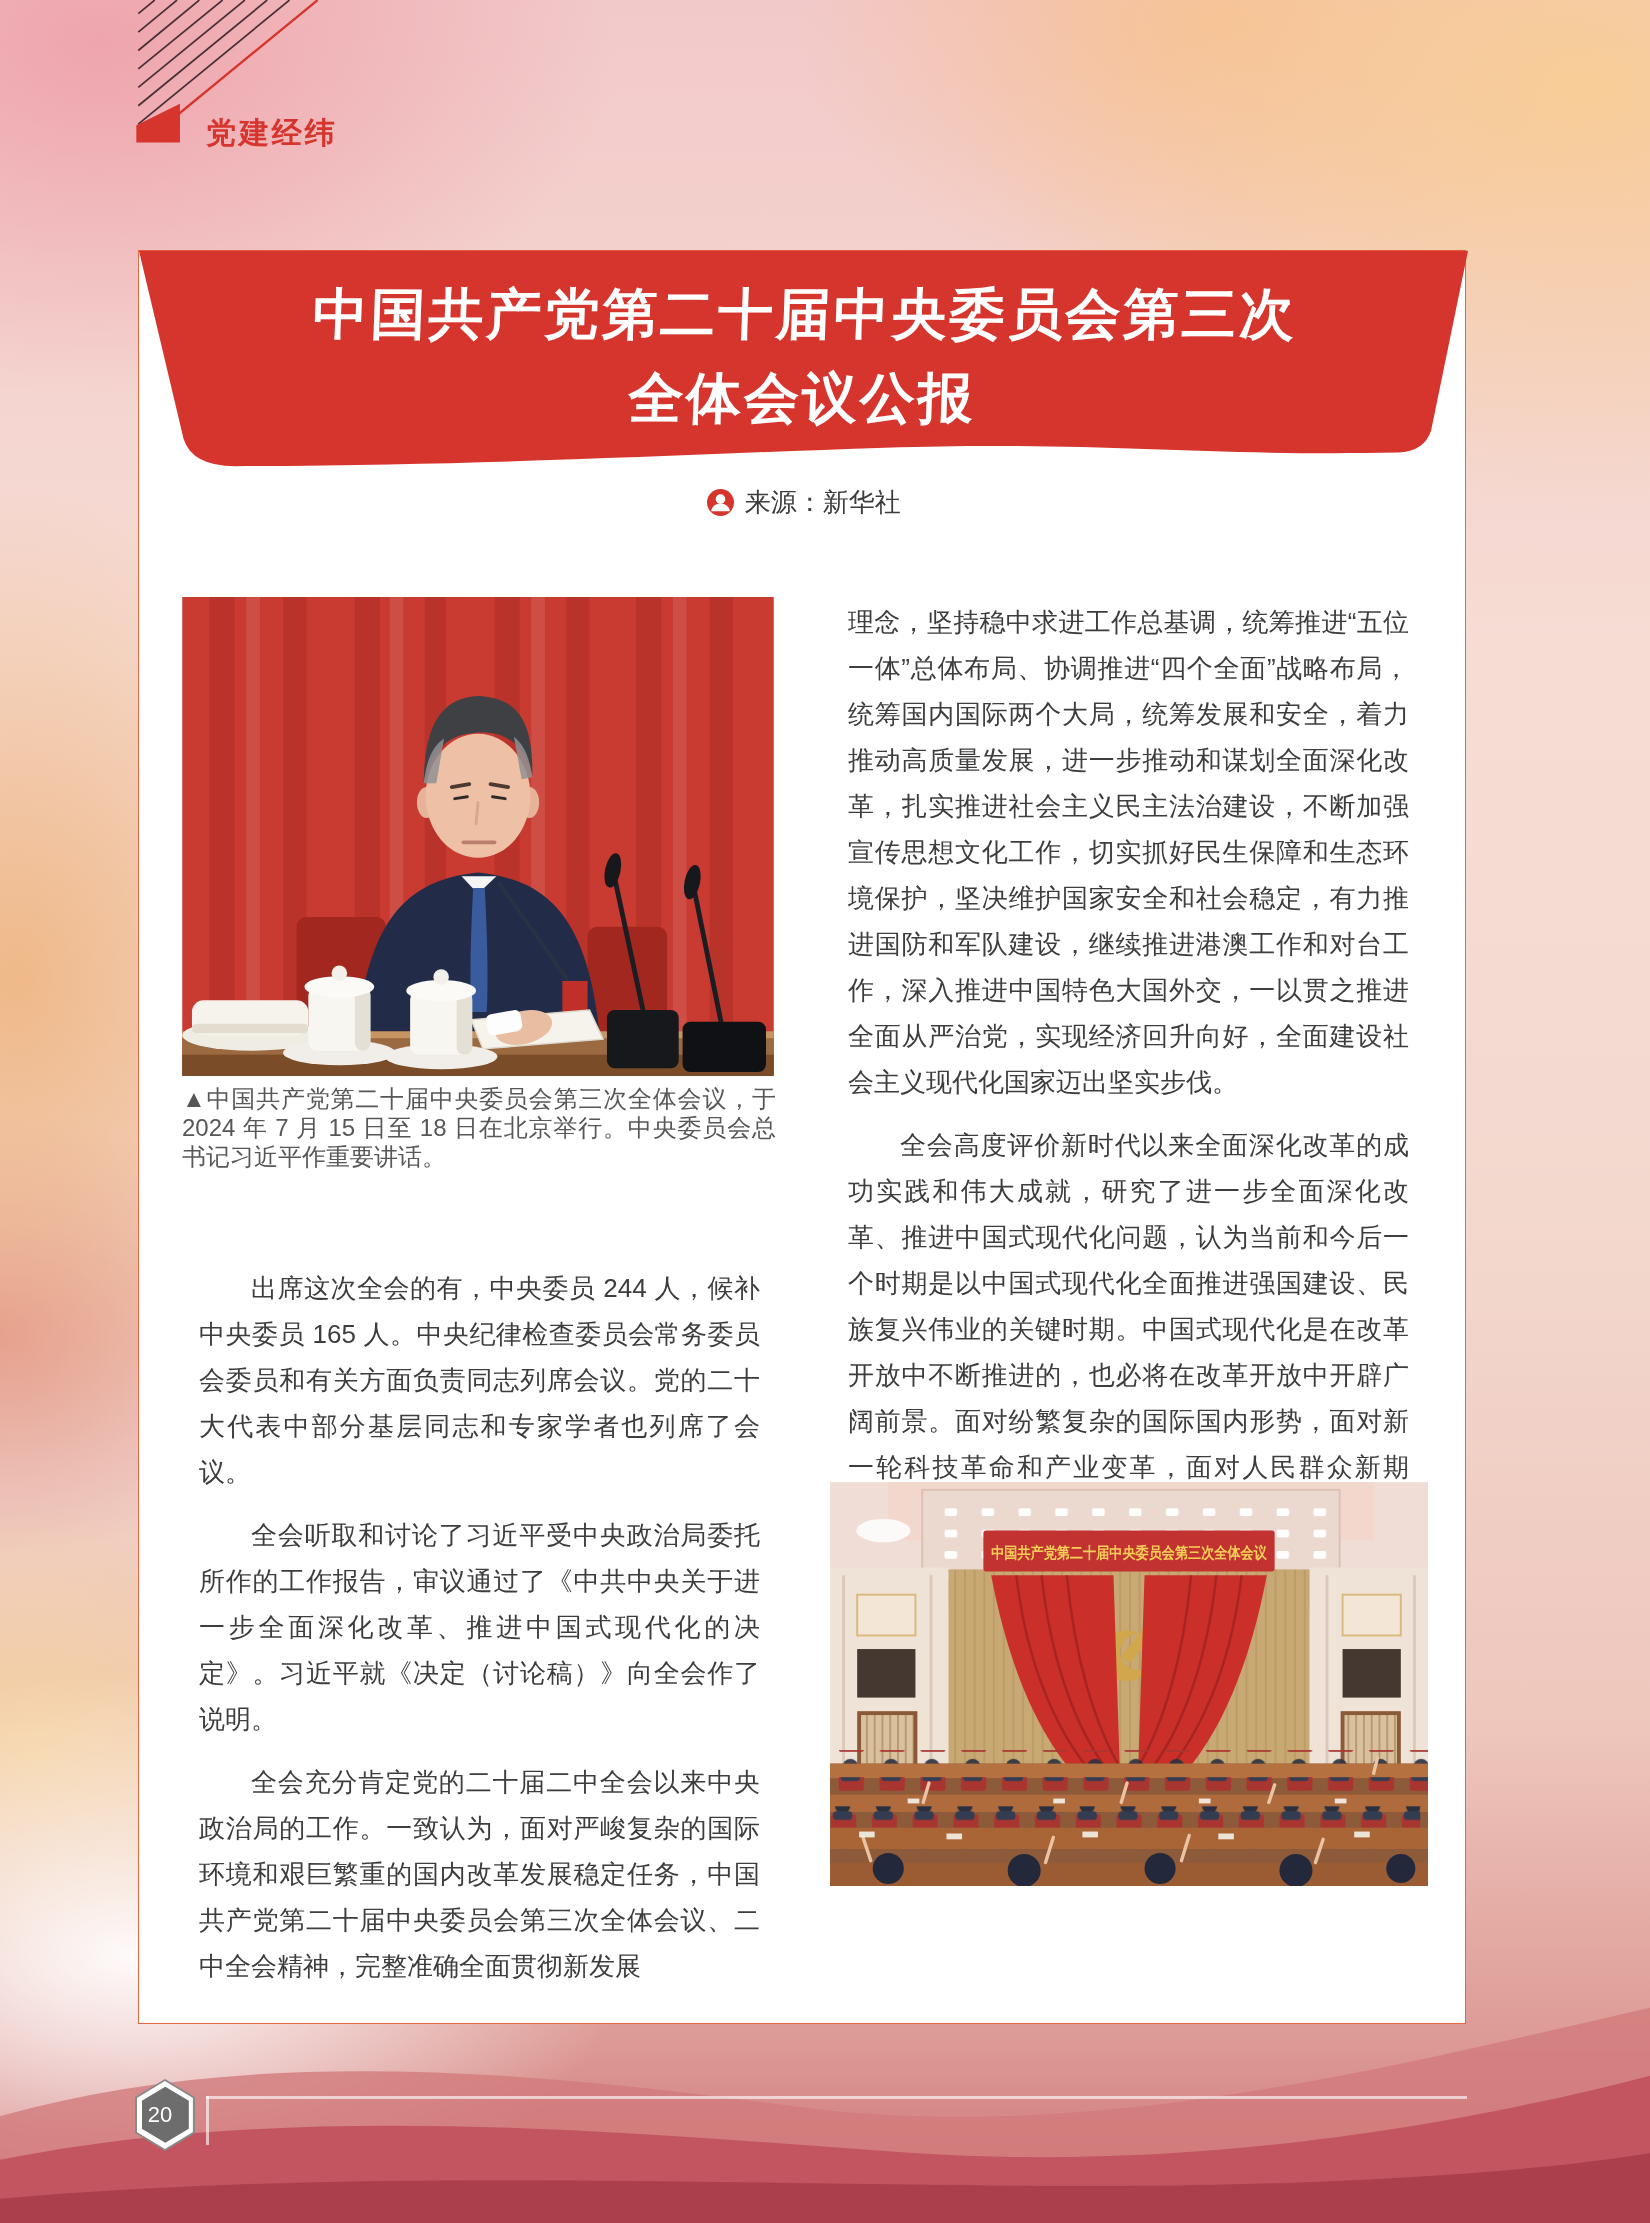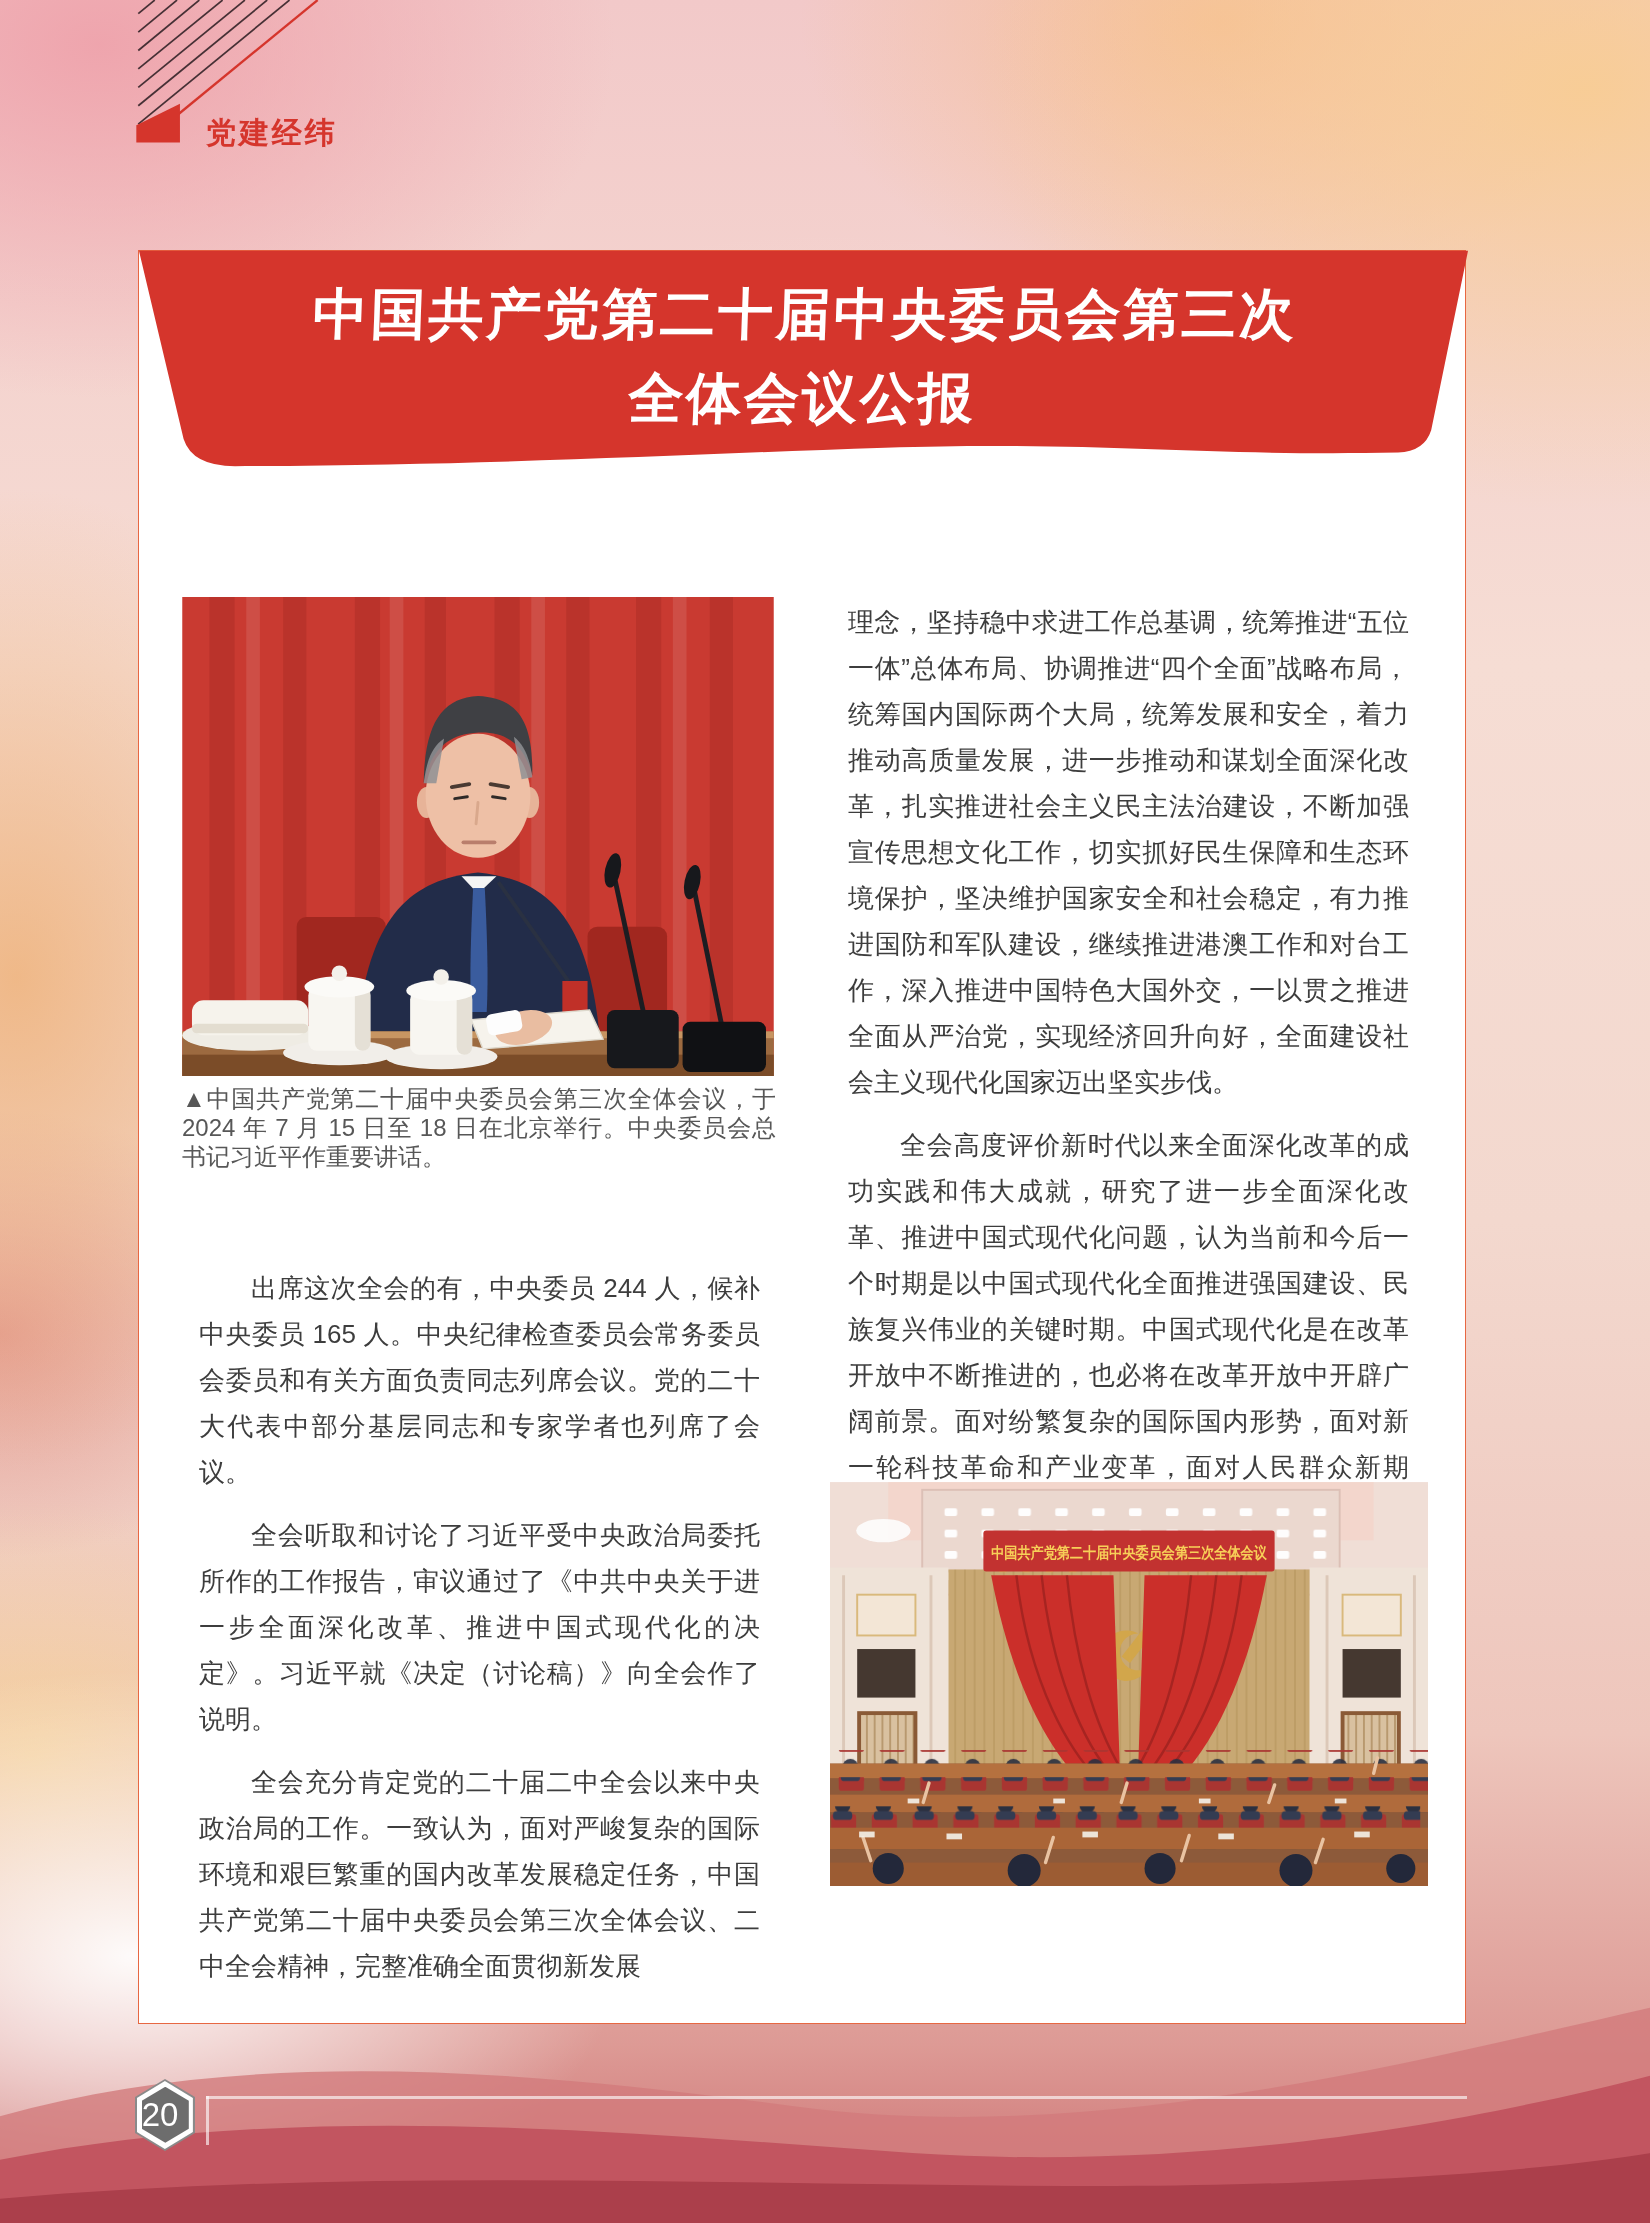--- a/index.html
+++ b/index.html
@@ -63,21 +63,21 @@
   
   .rule-h{left:206px;top:2096px;width:1261px;height:2.9px;background:rgba(255,255,255,.62);}
   .rule-v{left:206px;top:2096px;width:2.9px;height:49px;background:rgba(255,255,255,.62);}
   .badge{left:135px;top:2079px;width:60px;height:72px;}
   .hex{position:absolute;clip-path:polygon(50% 0%,100% 25%,100% 75%,50% 100%,0% 75%,0% 25%);}
   .hex-outer{left:0;top:0;width:60px;height:72px;background:#8a8a8a;}
   .hex-mid{left:1.9px;top:1.9px;width:56px;height:68px;background:#ffffff;}
   .hex-inner{left:6.8px;top:7.8px;width:47px;height:56px;background:#6d6d6d;}
   .badge-num{
     position:absolute;left:0;top:0;width:50px;height:72px;display:flex;
-    align-items:center;justify-content:center;color:#ffffff;font-size:33px;
+    align-items:center;justify-content:center;color:#ffffff;font-size:22px;
   }
   .waves{left:0;top:1922px;}
 </style>
 </head>
 <body>
 
 <div id="page">
 
   <svg class="abs waves" width="1651" height="301" viewBox="0 0 1701 310">
     <path d="M0,200 C250,130 520,150 820,190 C1120,230 1430,150 1701,88 L1701,310 L0,310 Z" fill="#d27a7c" opacity="0.8"></path>
@@ -103,20 +103,28 @@
   <div class="abs card"></div>
 
   <svg class="abs ribbon" width="1331" height="229" viewBox="0 0 1372 236">
     <path d="M1,8 L1371,8 L1333,193 Q1326,215 1299,216 C1090,220 990,204 770,211 C555,218 372,229 100,230 Q56,230 47,202 Z" fill="#d5352c"></path>
   </svg>
   <div class="abs title-block">
     <div>中国共产党第二十届中央委员会第三次</div>
     <div>全体会议公报</div>
   </div>
 
+  <div class="abs source-row">
+    <svg width="29" height="29" viewBox="0 0 30 30">
+      <circle cx="15" cy="15" r="14" fill="#d5352c"></circle>
+      <circle cx="15" cy="11.5" r="5" fill="#ffffff"></circle>
+      <path d="M5.5,24 a9.5,8 0 0 1 19,0 z" fill="#ffffff"></path>
+    </svg>
+    <span>来源：新华社</span>
+  </div>
 
   <svg class="abs photo1" width="592" height="479" viewBox="0 0 610 494">
     <rect x="0" y="0" width="610" height="494" fill="#c93a31"></rect>
     <g opacity="0.16" fill="#6e130e">
       <rect x="28" y="0" width="26" height="494"></rect>
         <rect x="104" y="0" width="24" height="494"></rect>
       <rect x="178" y="0" width="26" height="494"></rect>
         <rect x="250" y="0" width="22" height="494"></rect>
       <rect x="322" y="0" width="26" height="494"></rect>
         <rect x="396" y="0" width="24" height="494"></rect>

